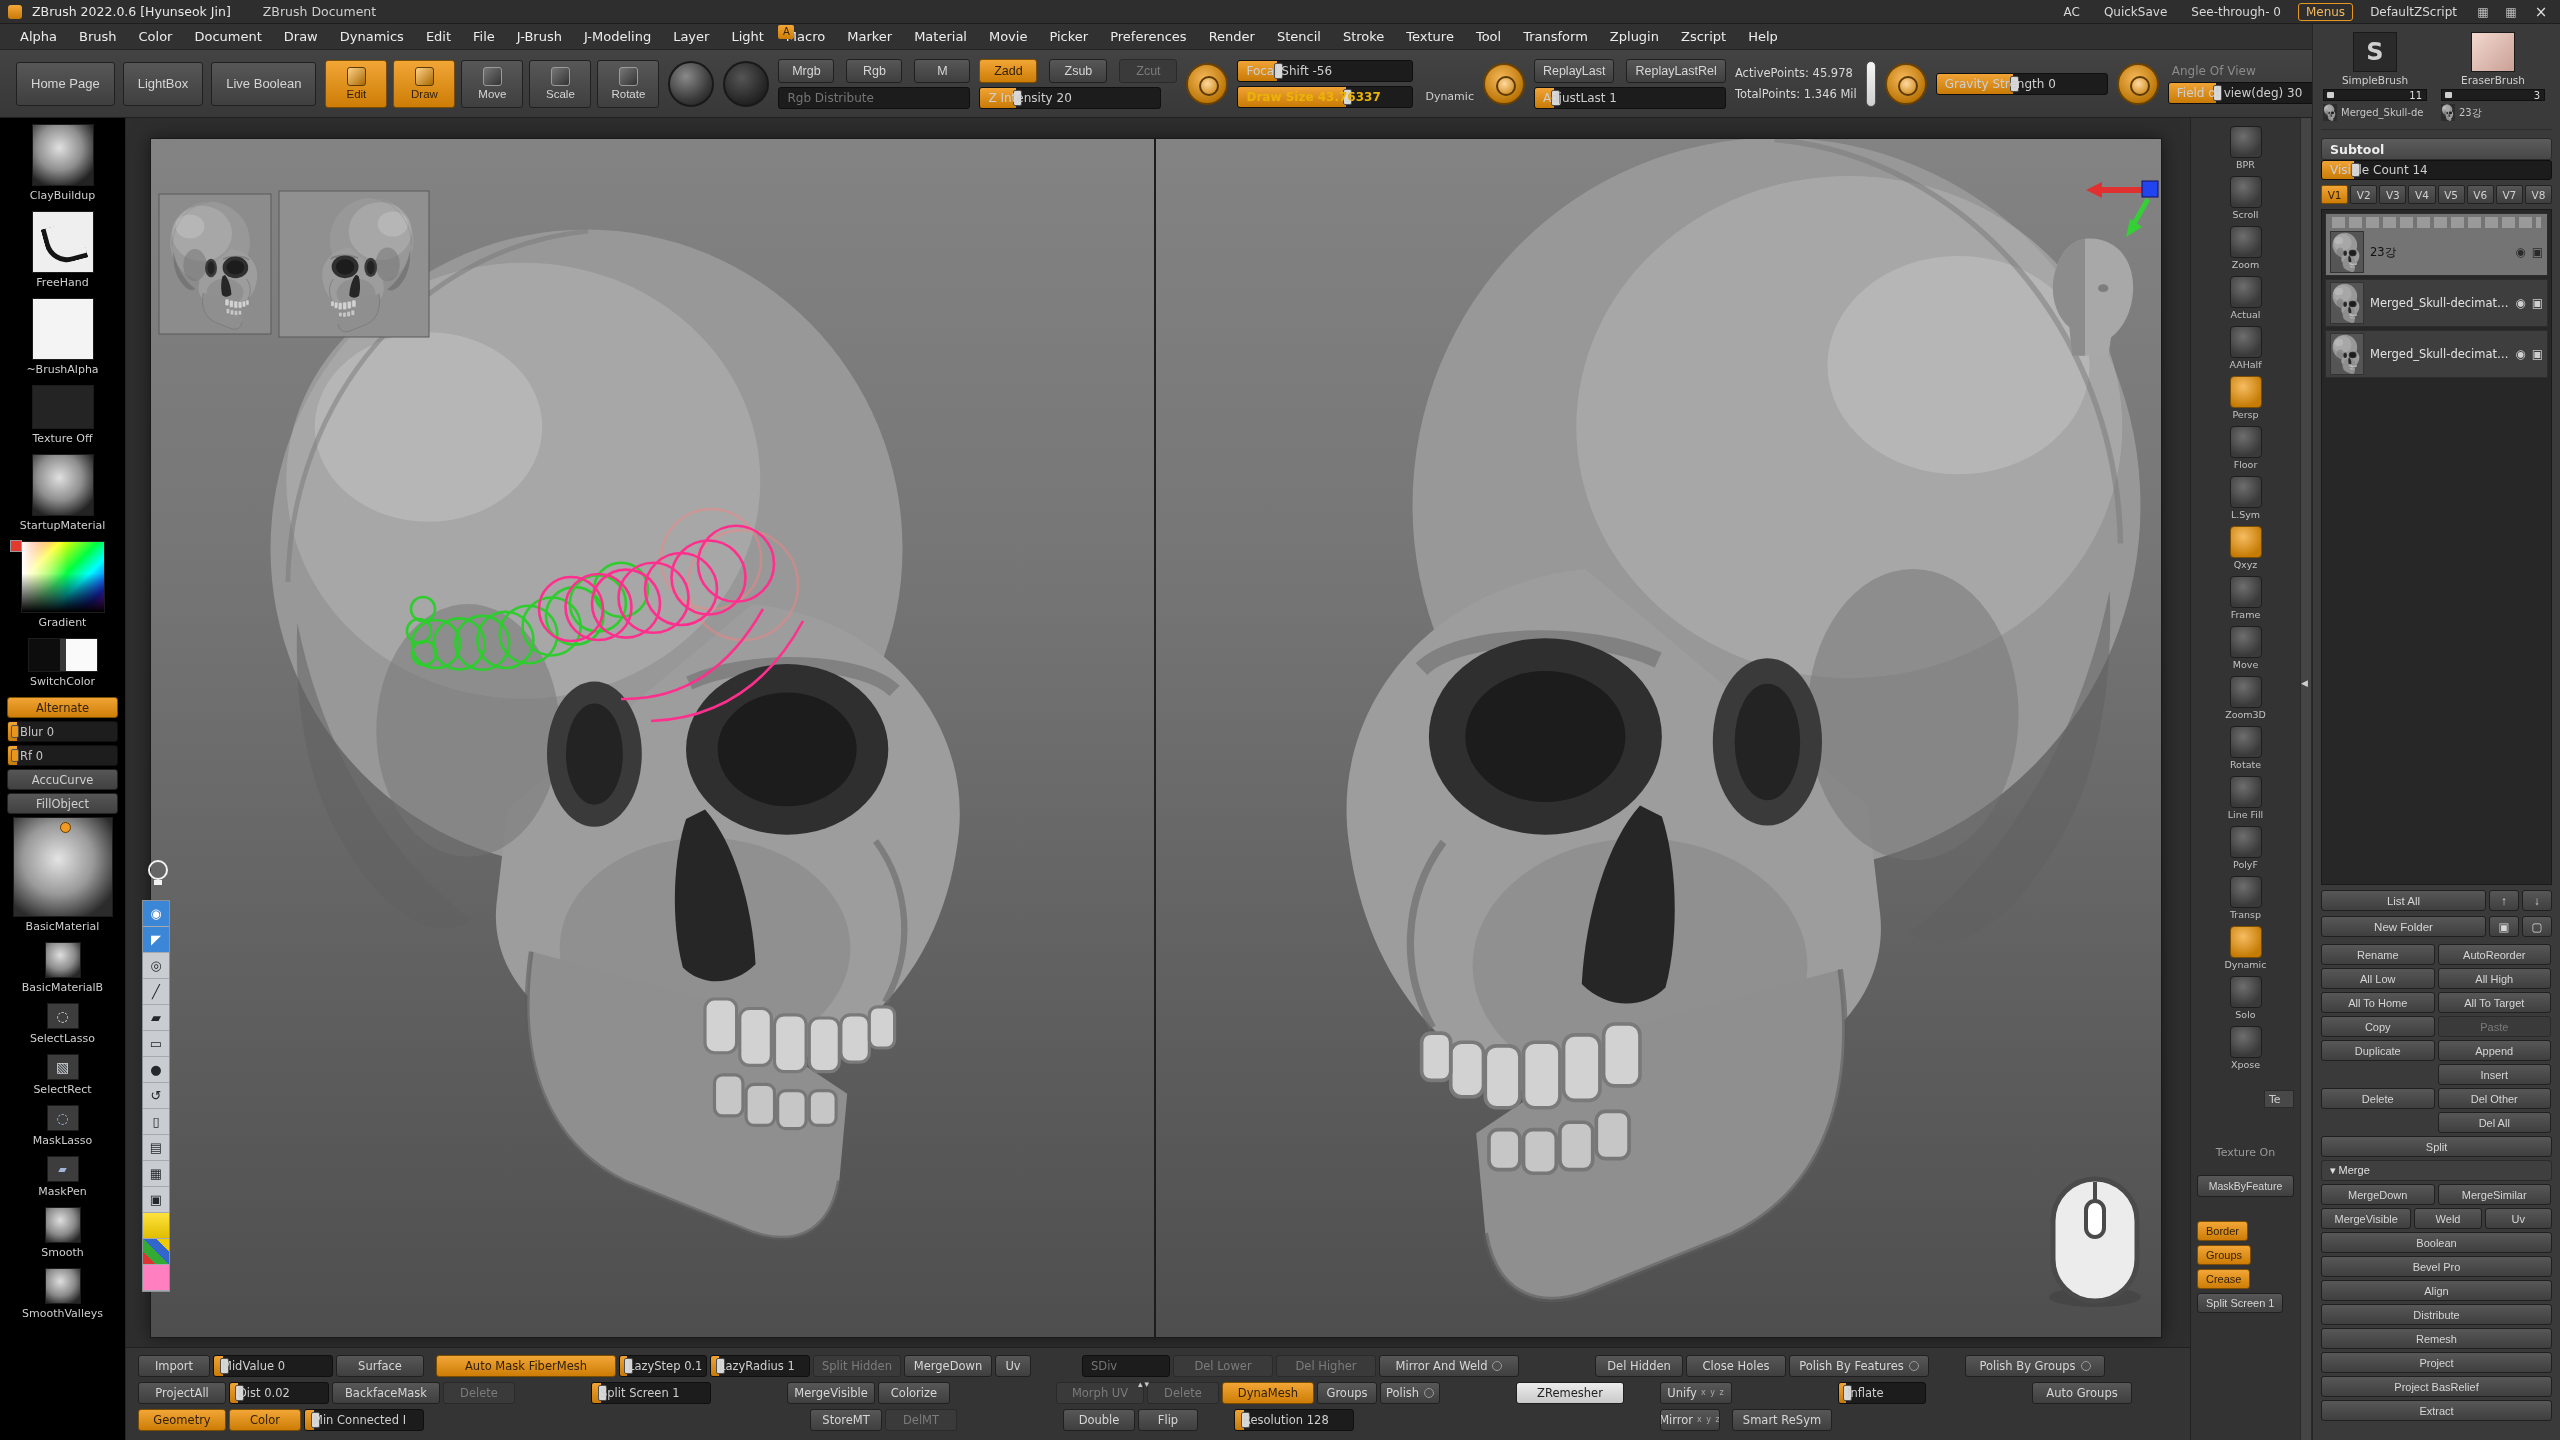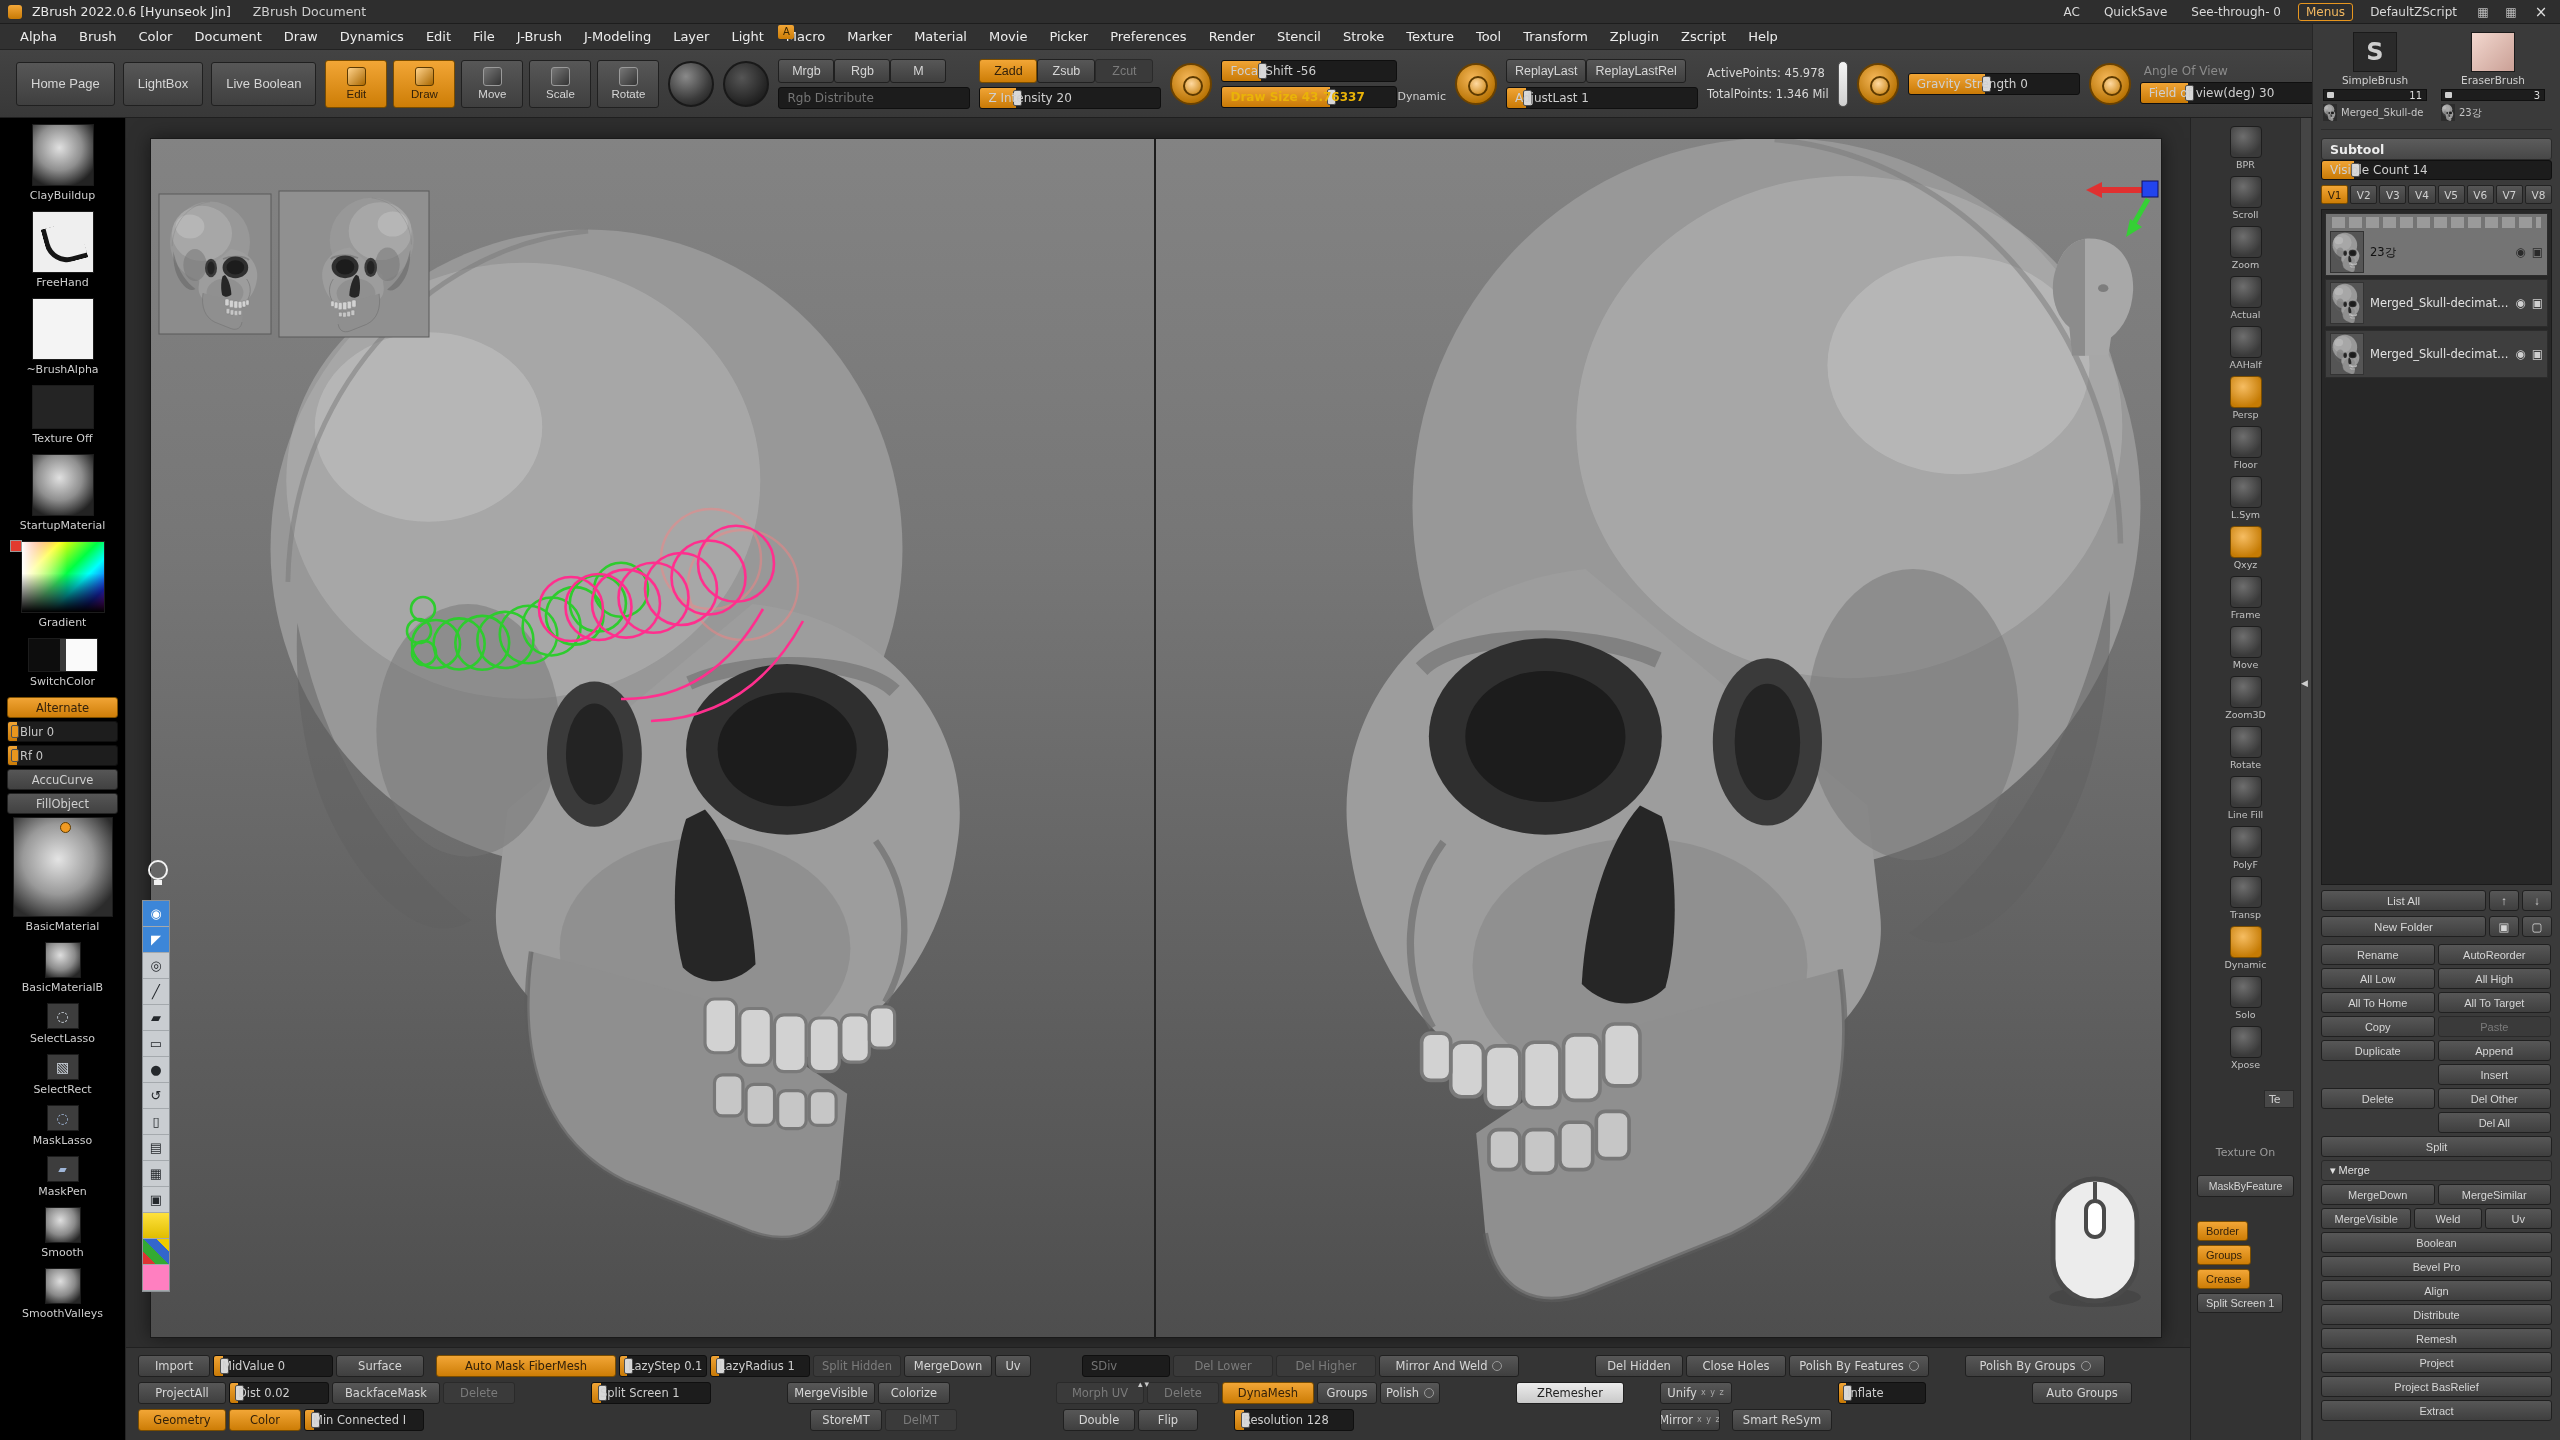--- a/index.html
+++ b/index.html
@@ -31,21 +31,21 @@
   .gap{height:1px;flex:none;}
   .w36{width:36px}.w60{width:60px}.w72{width:72px}.w88{width:88px}.w92{width:92px}.w100{width:100px}
   .w108{width:108px}.w120{width:120px}.w140{width:140px}.w180{width:180px}
   .g6{width:6px}.g30{width:30px}.g45{width:45px}.g70{width:70px}.g100{width:100px}.g300{width:300px}.g380{width:380px}
 
   
   #titlebar{position:absolute;left:0;top:0;width:2560px;height:24px;background:#2e2e2e;
     border-bottom:1px solid #1d1d1d;display:flex;align-items:center;padding:0 8px;gap:10px;z-index:50;}
   .t-logo{width:14px;height:14px;border-radius:3px;background:linear-gradient(#f4a83a,#c87a05);flex:none;}
   .t-app{color:#e8e8e8;font-size:12.5px;white-space:nowrap;}
-  .t-doc{color:#cfcfcf;font-size:12.5px;white-space:nowrap;margin-left:12px;}
+  .t-doc{color:#cfcfcf;font-size:12.5px;white-space:nowrap;margin-left:22px;}
   .t-stats{display:flex;gap:12px;margin-left:10px;flex:1;overflow:hidden;}
   .tstat{color:#d9d9d9;font-size:12px;white-space:nowrap;}
   .tstat::before{content:"• ";color:#efefef;}
   #titlebar .t-right{display:flex;gap:10px;align-items:center;margin-left:auto;}
   .t-chip{font-size:12px;color:#d9d9d9;padding:1px 7px;white-space:nowrap;}
   .t-chip.orange{border:1px solid #e8961e;border-radius:3px;color:#f2b860;}
   .t-icon{font-size:12px;color:#bbb;width:18px;text-align:center;}
   .t-close{font-size:15px;color:#ddd;width:22px;text-align:center;}
 
   
@@ -60,21 +60,21 @@
   .tb-nav{display:flex;gap:8px;}
   .tb-modes{display:flex;gap:6px;}
   .mode{width:62px;height:48px;flex-direction:column;gap:2px;font-size:11.5px;}
   .mode::before{content:"";width:17px;height:17px;border:1.5px solid #9a9a9a;border-radius:3px;
     background:linear-gradient(135deg,#777,#333);}
   .mode.orange::before{border-color:#5d3a00;background:linear-gradient(135deg,#ffd28a,#a96700);}
   .orb{width:46px;height:46px;border-radius:50%;border:2px solid #191919;flex:none;
     background:radial-gradient(circle at 38% 32%,#8a8a8a,#3c3c3c 60%,#161616);}
   .orb.dark{background:radial-gradient(circle at 40% 35%,#555,#262626 65%,#101010);}
   .grp{display:flex;flex-direction:column;gap:4px;}
-  .grp .row{display:flex;gap:0;align-items:center;}
+  .grp .row{display:flex;gap:12px;align-items:center;}
   .chipA{position:absolute;margin-top:-34px;width:16px;height:14px;background:linear-gradient(#f2a636,#cd7d06);
     color:#3a2500;font-size:10px;display:flex;align-items:center;justify-content:center;border-radius:2px;}
   .circle-icon{width:42px;height:42px;border-radius:50%;flex:none;border:2px solid #6b4200;
     background:radial-gradient(circle at 42% 36%,#f5b759,#b87303 75%,#7c4c00);position:relative;}
   .circle-icon::after{content:"";position:absolute;left:11px;top:11px;width:16px;height:16px;border-radius:50%;
     border:2px solid #5d3a00;background:radial-gradient(circle at 40% 35%,#ffd9a0,#c77e08);}
   .pts{font-size:11.5px;color:#d8d8d8;line-height:17px;white-space:nowrap;}
   .vpill{width:10px;height:46px;background:linear-gradient(#f5f5f5,#cfcfcf);border:1px solid #555;
     border-radius:5px;flex:none;}
   .dyn{font-size:11px;color:#cfcfcf;white-space:nowrap;}

